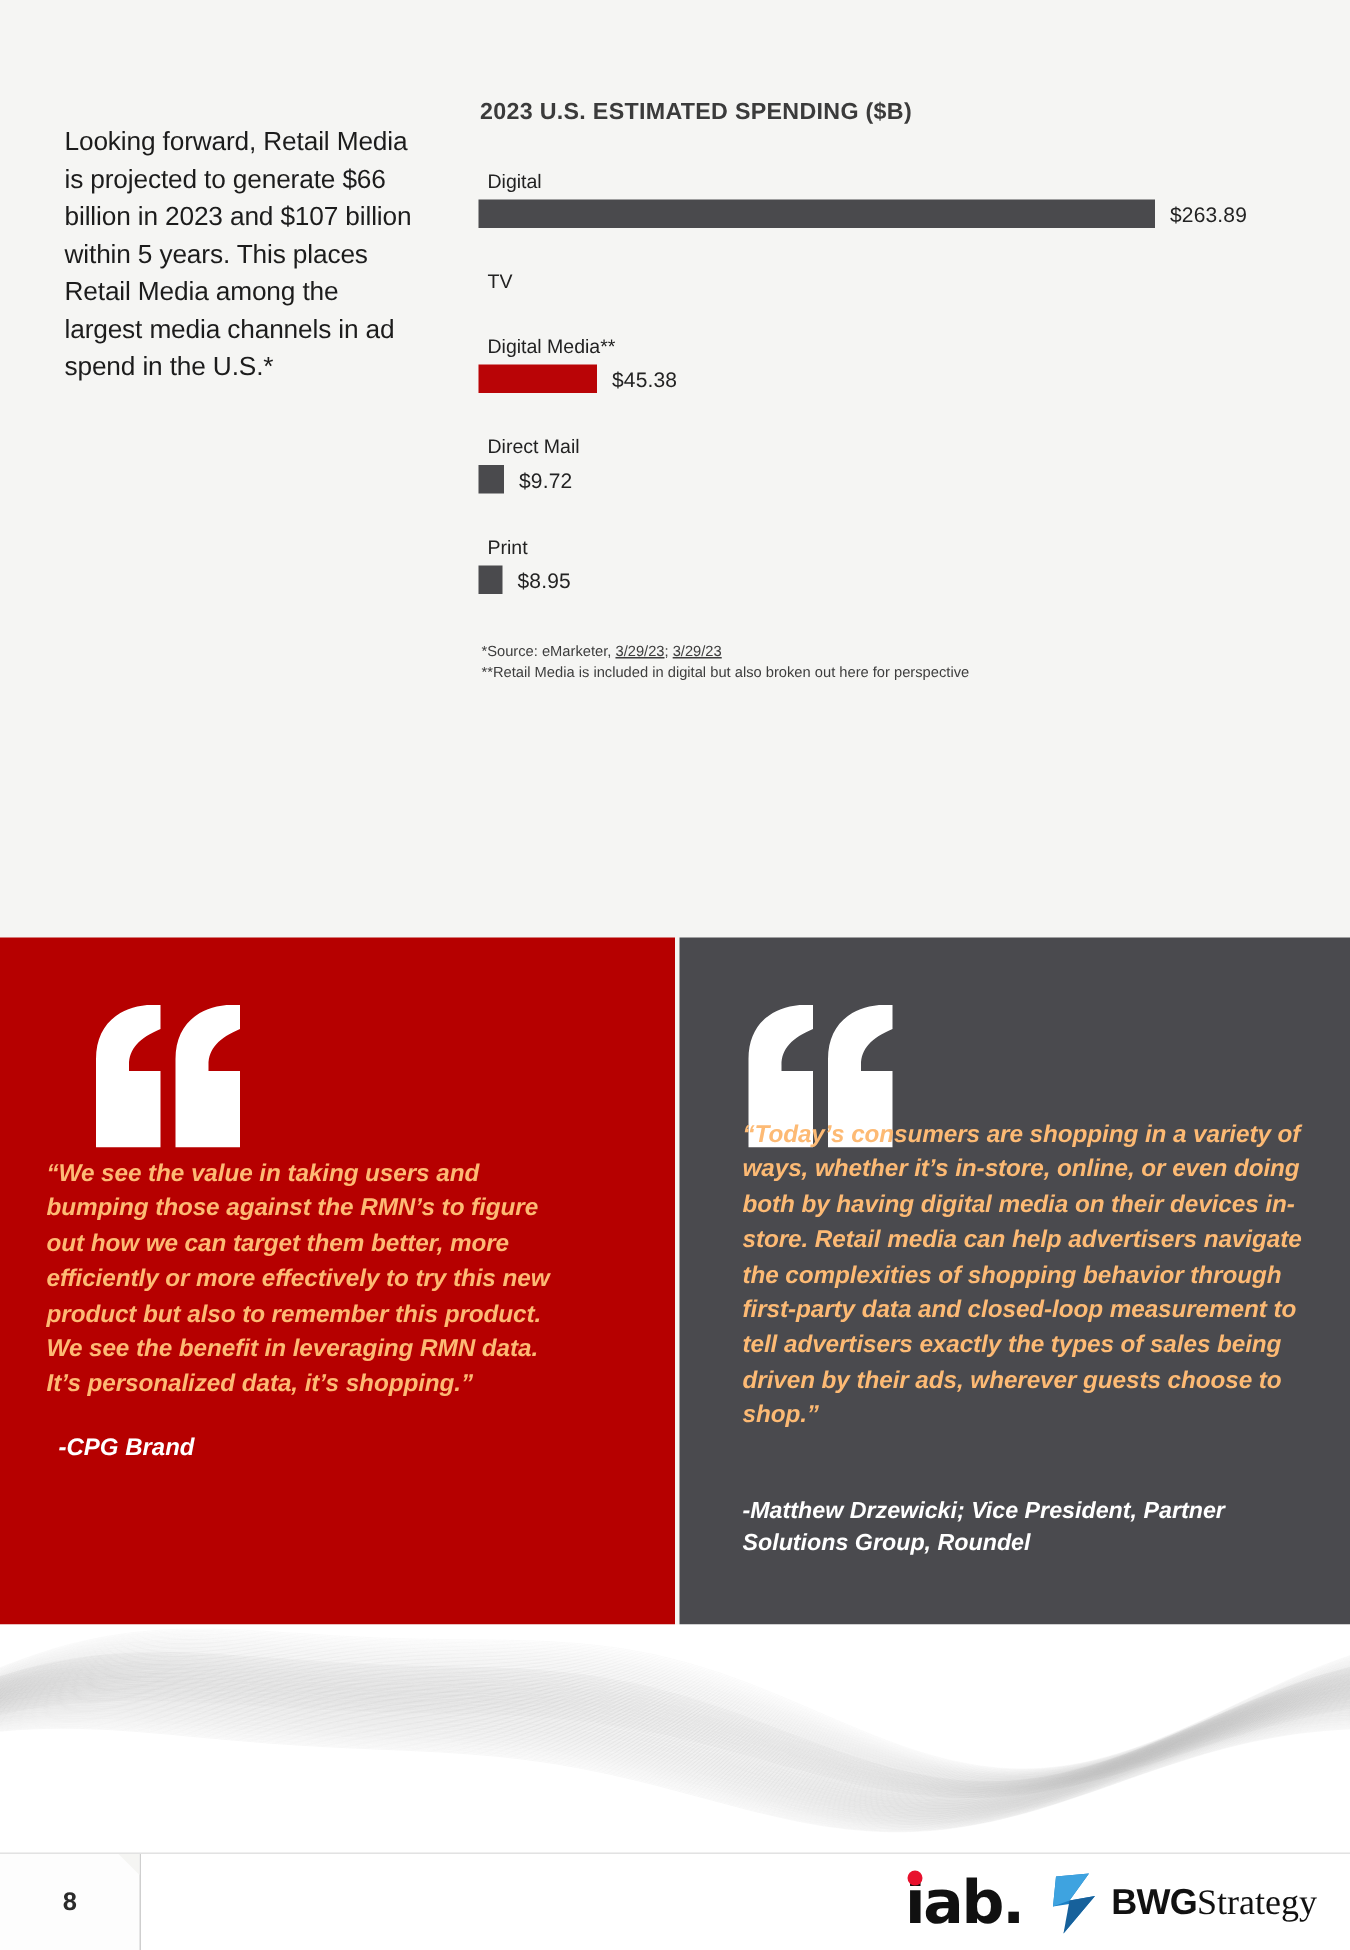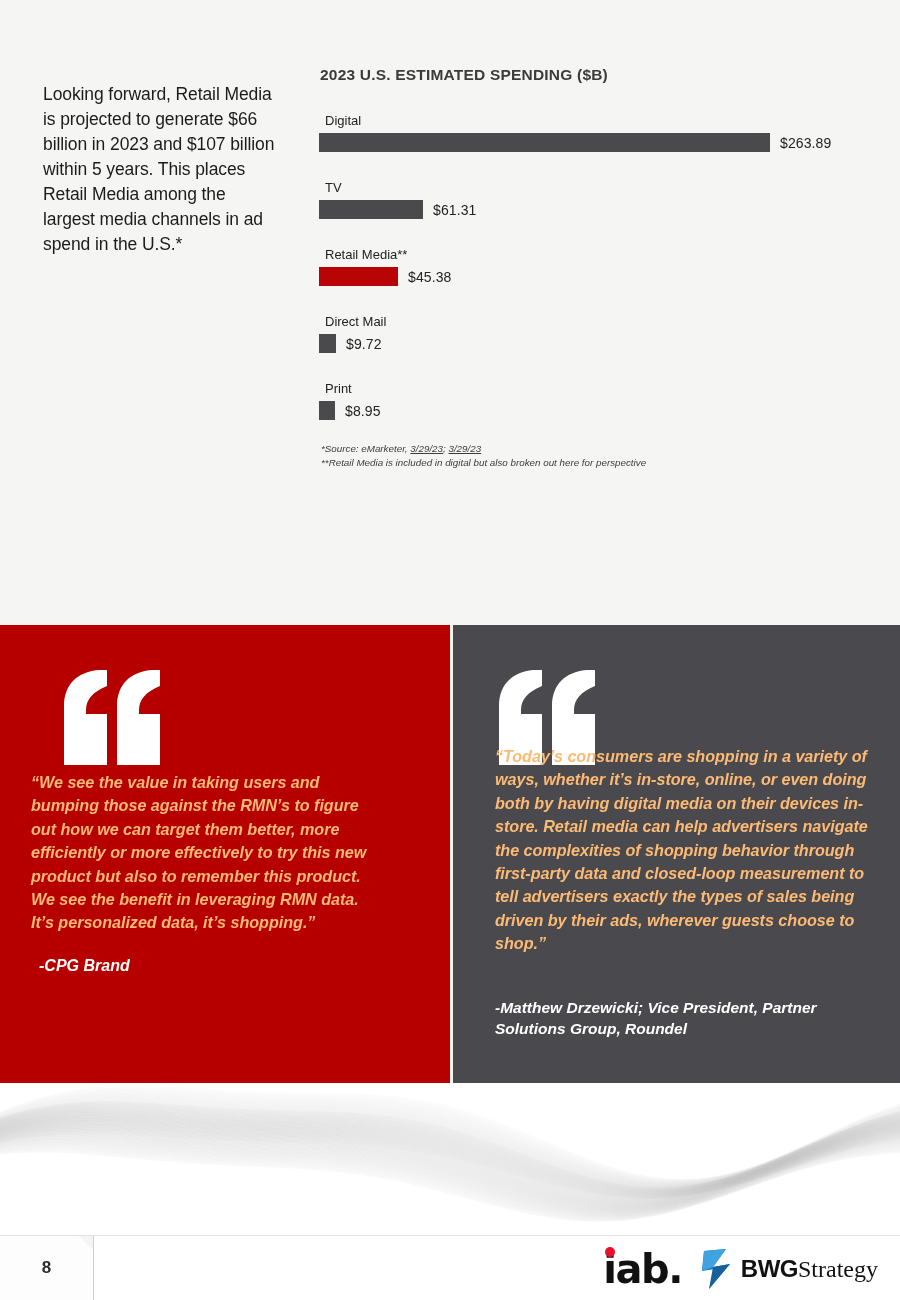--- a/index.html
+++ b/index.html
@@ -53,22 +53,22 @@
     background:#4a4a4d;
     flex:none;
   }
   .bar.accent{background:#b90406;}
   .bar-value{
     font-size:14px;color:#232323;
     margin-left:10px;white-space:nowrap;
     letter-spacing:0.1px;
   }
   #chart-notes{
-    margin-top:22px;padding-left:2px;
-    font-size:9.8px;font-style:italic;color:#3d3d3d;
+    margin-top:32px;padding-left:2px;
+    font-size:9.8px;color:#3d3d3d;
     line-height:13.5px;
   }
   #chart-notes .u{text-decoration:underline;}
 
   
   #quote-panels{
     position:absolute;left:0;top:625px;width:900px;height:458px;
   }
   .panel{
     position:absolute;top:0;height:458px;
@@ -175,28 +175,24 @@
       <div class="bar-group" style="margin-top:29px;">
         <div class="bar-label">Digital</div>
         <div class="bar-row">
           <div class="bar" style="width:451px;"></div>
           <div class="bar-value">$263.89</div>
         </div>
       </div>
 
       <div class="bar-group" style="margin-top:28px;">
         <div class="bar-label">TV</div>
-        <div class="bar-row">
-          <div class="bar" style="width:104px;"></div>
-          <div class="bar-value">$61.31</div>
-        </div>
       </div>
 
       <div class="bar-group" style="margin-top:28px;">
-        <div class="bar-label">Retail Media**</div>
+        <div class="bar-label">Digital Media**</div>
         <div class="bar-row">
           <div class="bar accent" style="width:79px;"></div>
           <div class="bar-value">$45.38</div>
         </div>
       </div>
 
 
       <div class="bar-group" style="margin-top:28px;">
         <div class="bar-label">Direct Mail</div>
         <div class="bar-row">

